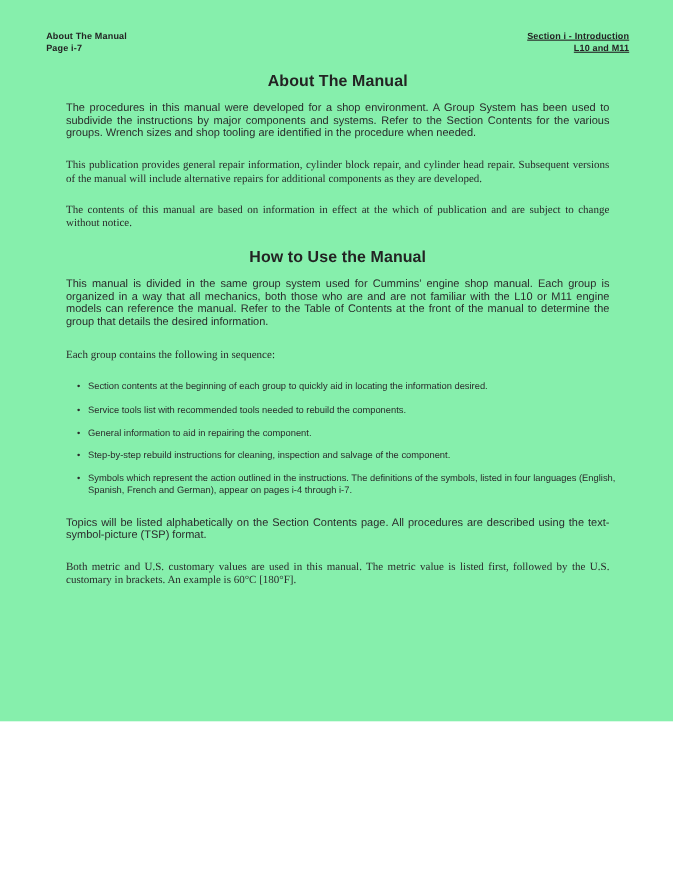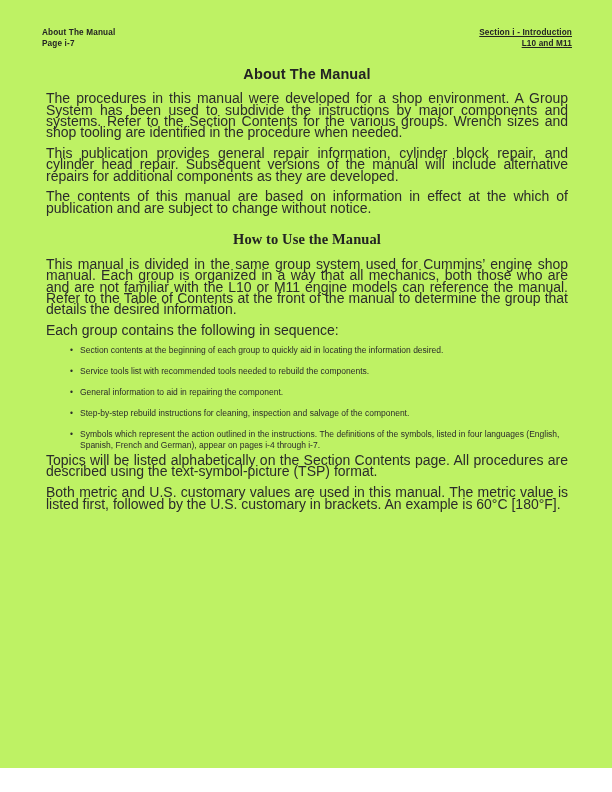--- a/index.html
+++ b/index.html
@@ -3,22 +3,22 @@
 <meta charset="utf-8">
 <style>
   html, body {
     margin: 0;
     padding: 0;
     background: #ffffff;
   }
   .page {
     position: relative;
     width: 612px;
-    height: 768px;
-    background: #bef264;
+    height: 656px;
+    background: #86efac;
     box-sizing: border-box;
     padding: 27px 40px 0 42px;
     font-family: "Liberation Sans", sans-serif;
     color: #2b2b2b;
     -webkit-font-smoothing: antialiased;
   }
 
   
   .running-header {
     display: flex;
@@ -46,35 +46,35 @@
   h1.section-title {
     font-size: 14.5px;
     font-weight: bold;
     text-align: center;
     margin: 17px 0 0 0;
     padding: 0;
     letter-spacing: 0.1px;
     color: #232323;
   }
   h1.section-title.second {
-    font-family: Liberation Serif, serif;
   }
 
   
   p.body {
-    font-size: 14px;
+    font-size: 10px;
     line-height: 11.3px;
     text-align: justify;
     text-justify: inter-word;
-    margin: 4px;
+    margin: 18px;
     padding: 0;
     color: #2b2b2b;
   }
   p.body + p.body {
     margin-top: 9.5px;
+    font-family: Liberation Serif, serif;
   }
   p.body.after-title {
     margin-top: 11px;
   }
   p.body.lead-in {
     text-align: left;
     margin-top: 11px;
   }
 
   

